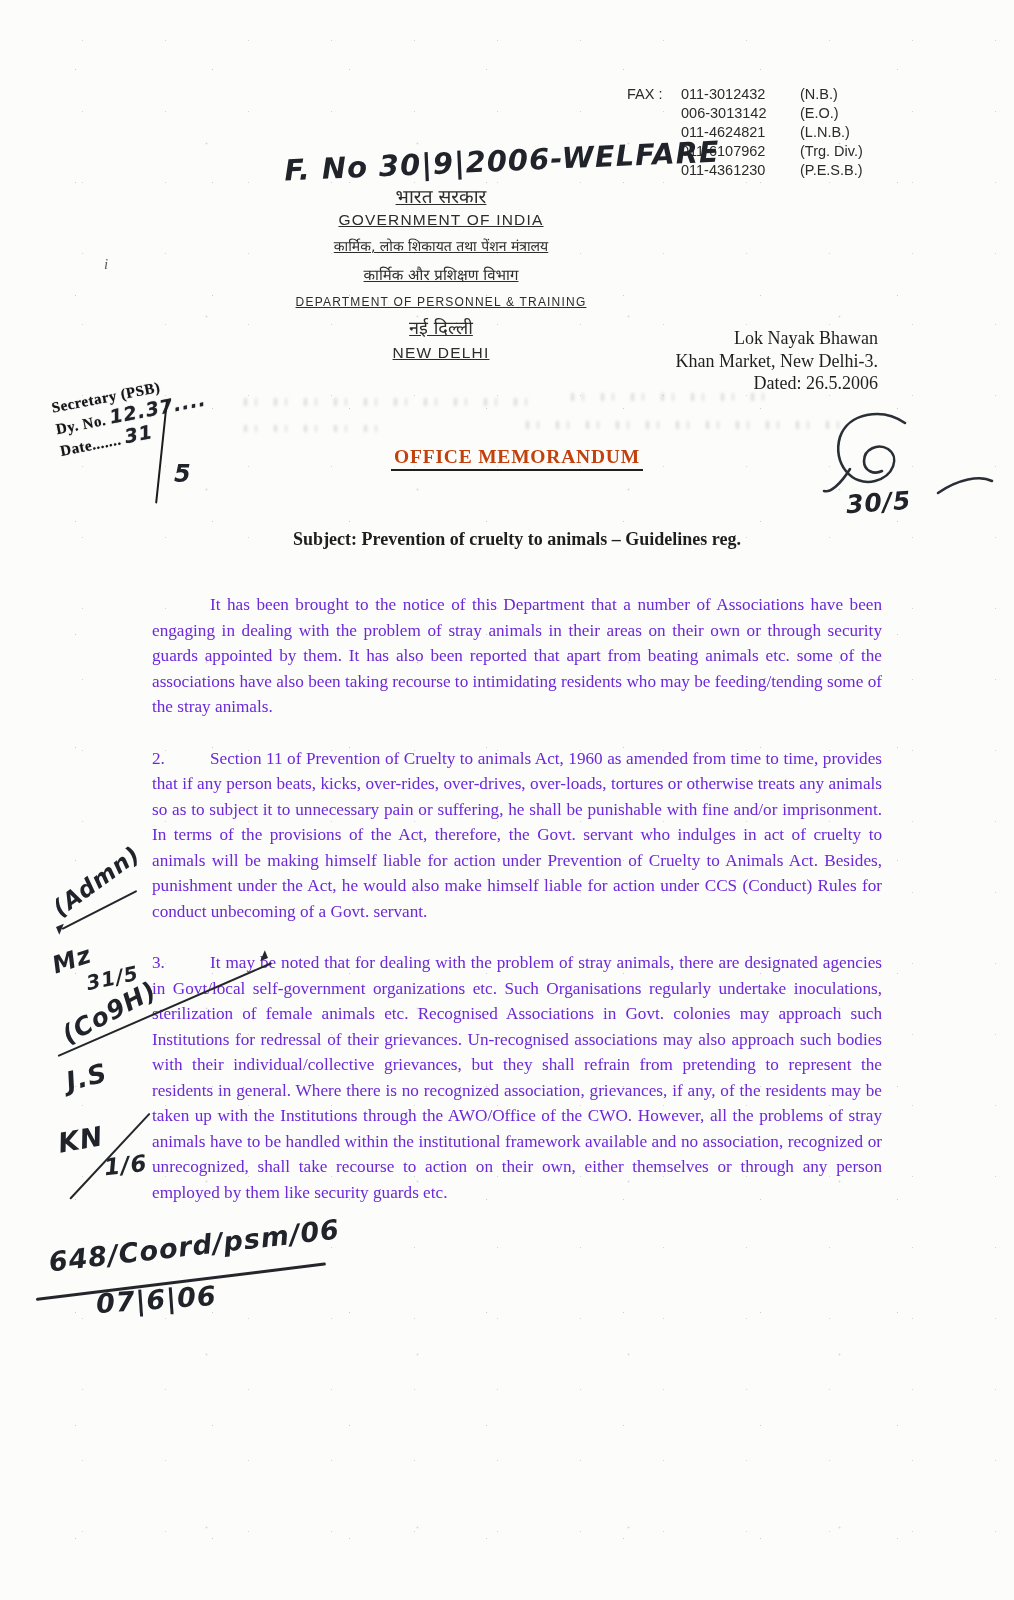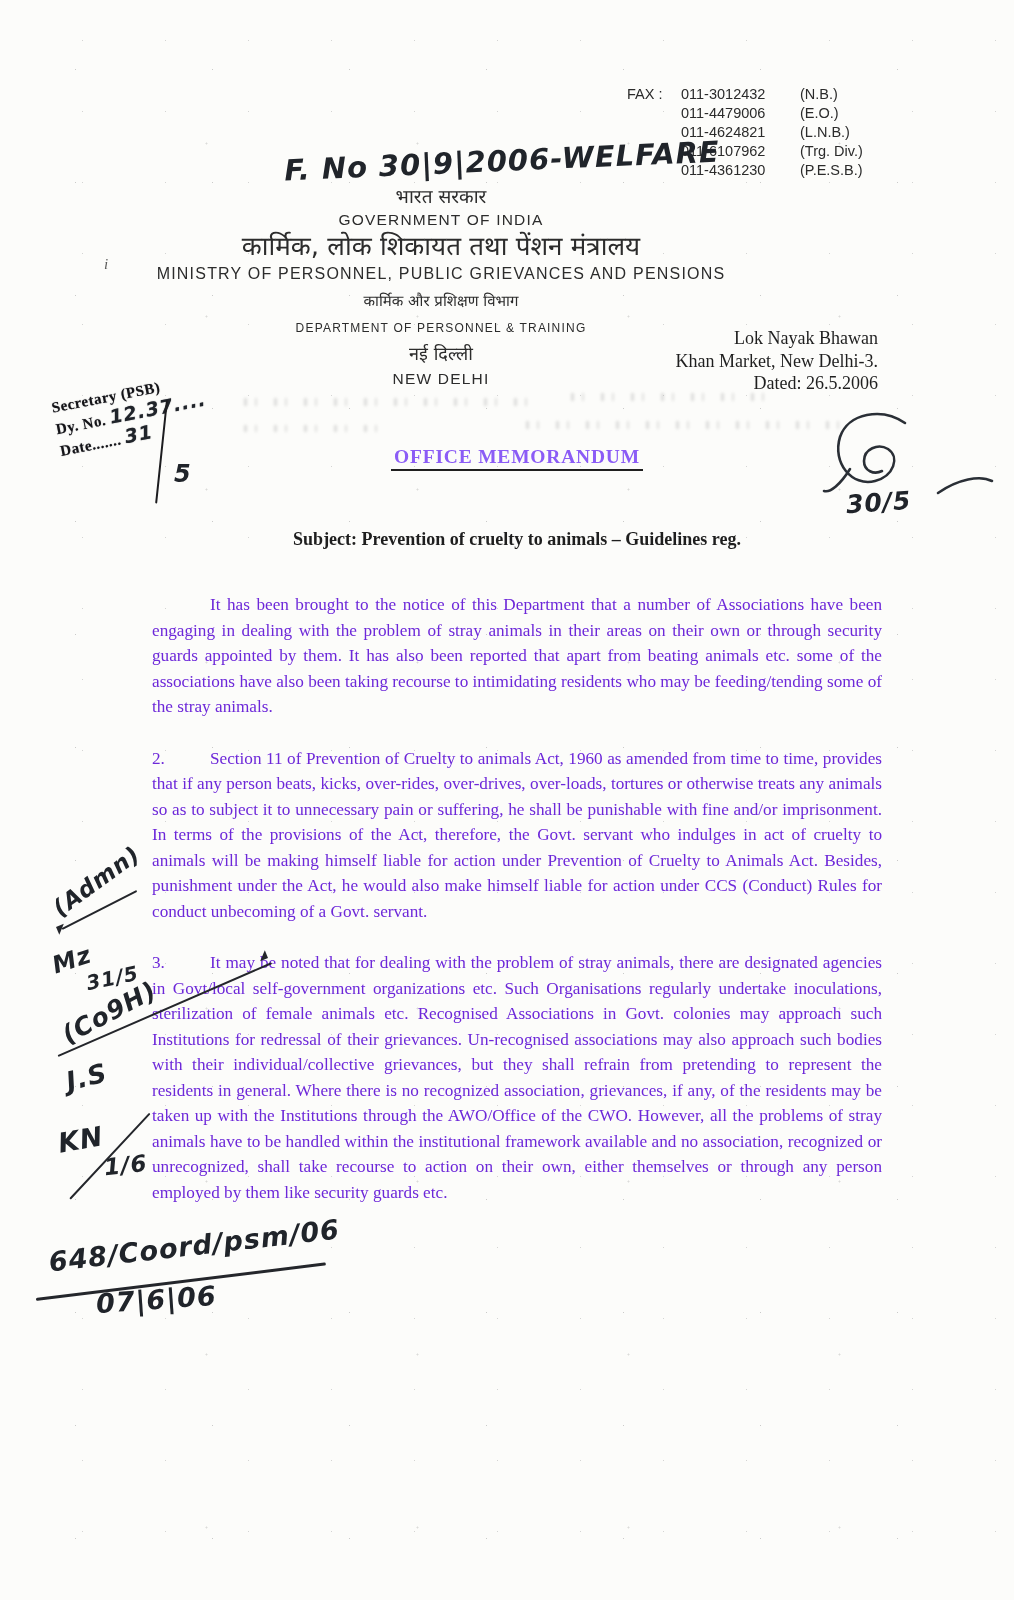--- a/index.html
+++ b/index.html
@@ -20,43 +20,43 @@
   }
   .abs{position:absolute;}
 
   
   .fax{display:grid;grid-template-columns:54px 112px auto;line-height:19px;
        font-family:"Liberation Sans",sans-serif;font-size:14.5px;color:#2b2b2b;}
   .fax span{white-space:nowrap;}
   .fax .dept{padding-left:7px;}
 
   
-  .hdr{width:762px;text-align:center;color:#2c2c2c;}
+  .hdr{width:762px;text-align:center;color:#2c2c2c;text-decoration:underline;}
   .hdr .hi{font-family:"DejaVu Sans","Liberation Sans",sans-serif;}
   .hdr .en{font-family:"Liberation Sans",sans-serif;letter-spacing:1.2px;}
   .h-govt-hi{font-size:19px;line-height:24px;}
   .h-govt-en{font-size:15.5px;line-height:23px;}
-  .h-min-hi{font-size:26px;line-height:30px;}
+  .h-min-hi{font-size:14px;line-height:30px;}
   .h-min-en{font-size:16px;line-height:26px;}
   .h-dep-hi{font-size:15px;line-height:28px;}
   .h-dep-en{font-size:12px;line-height:26px;}
   .h-city-hi{font-size:18px;line-height:26px;}
   .h-city-en{font-size:15.5px;line-height:23px;letter-spacing:2px;}
 
   .addr{width:278px;text-align:right;font-size:18px;line-height:22.5px;color:#1f1f1f;}
 
   
   .stamp{transform:rotate(-11deg);transform-origin:left top;
          font-size:15px;line-height:20px;font-weight:700;color:#141418;
          text-shadow:0 0 1px rgba(20,20,30,.55);letter-spacing:.5px;white-space:nowrap;}
   .stamp .hand-inline{font-size:19px;}
 
   .memo-wrap{width:724px;text-align:center;}
   .memo-title{display:inline-block;font-size:19.5px;font-weight:700;letter-spacing:.8px;
-              color:#8b5cf6;border-bottom:2.5px solid #1f1f1f;padding:0 3px 1px;}
+              color:#c2410c;border-bottom:2.5px solid #1f1f1f;padding:0 3px 1px;}
 
   .subject{width:724px;text-align:center;font-weight:700;font-size:18px;color:#1e1e1e;}
 
   .body-col{width:730px;font-size:17.2px;line-height:25.5px;text-align:justify;color:#6d28d9;}
   .body-col p{margin:0 0 26px;}
   .pnum{display:inline-block;width:58px;}
 
   
   .hand{font-family:"DejaVu Sans",sans-serif;font-style:italic;font-weight:600;
         color:#20242a;letter-spacing:1px;white-space:nowrap;}
@@ -73,40 +73,39 @@
 </head>
 <body>
 
 <div class="page">
 
   <div class="abs fax" style="left:627px;top:85px;">
     <span>FAX :</span>
     <span>011-3012432</span>
     <span class="dept">(N.B.)</span>
     <span></span>
-    <span>011-4479006</span>
+    <span>006-3013142</span>
     <span class="dept">(E.O.)</span>
     <span></span>
     <span>011-4624821</span>
     <span class="dept">(L.N.B.)</span>
     <span></span>
     <span>011-6107962</span>
     <span class="dept">(Trg. Div.)</span>
     <span></span>
     <span>011-4361230</span>
     <span class="dept">(P.E.S.B.)</span>
   </div>
 
   <div class="abs hand" style="left:284px;top:144px;font-size:29px;transform:rotate(-2.5deg);">F. No  30|9|2006-WELFARE</div>
 
   <div class="abs hdr" style="left:60px;top:184px;">
     <div class="hi h-govt-hi">भारत सरकार</div>
     <div class="en h-govt-en">GOVERNMENT OF INDIA</div>
     <div class="hi h-min-hi">कार्मिक, लोक शिकायत तथा पेंशन मंत्रालय</div>
-    <div class="en h-min-en">MINISTRY OF PERSONNEL, PUBLIC GRIEVANCES AND PENSIONS</div>
     <div class="hi h-dep-hi">कार्मिक और प्रशिक्षण विभाग</div>
     <div class="en h-dep-en">DEPARTMENT OF PERSONNEL &amp; TRAINING</div>
     <div class="hi h-city-hi">नई दिल्ली</div>
     <div class="en h-city-en">NEW DELHI</div>
   </div>
 
   <div class="abs" style="left:104px;top:256px;font-size:15px;font-style:italic;opacity:.75;">i</div>
 
   <div class="abs addr" style="left:600px;top:327px;">
     <div>Lok Nayak Bhawan</div>

